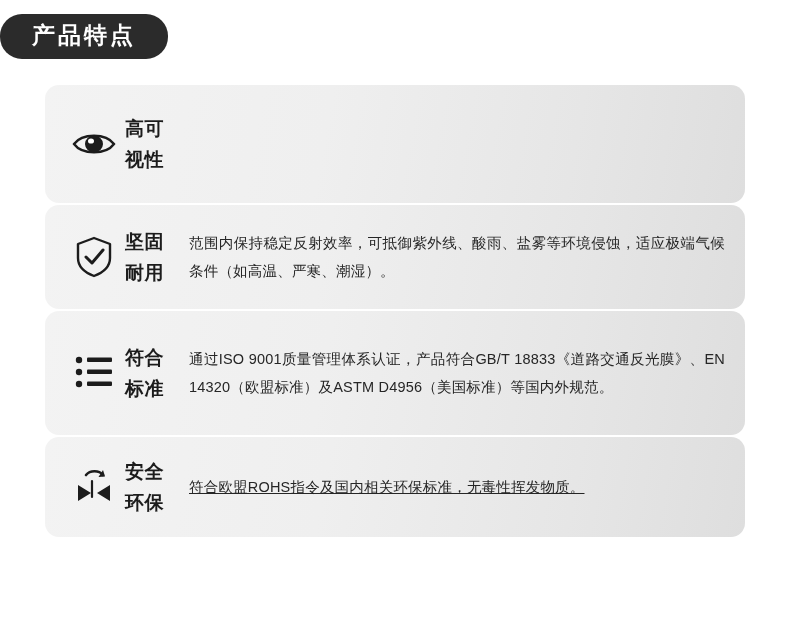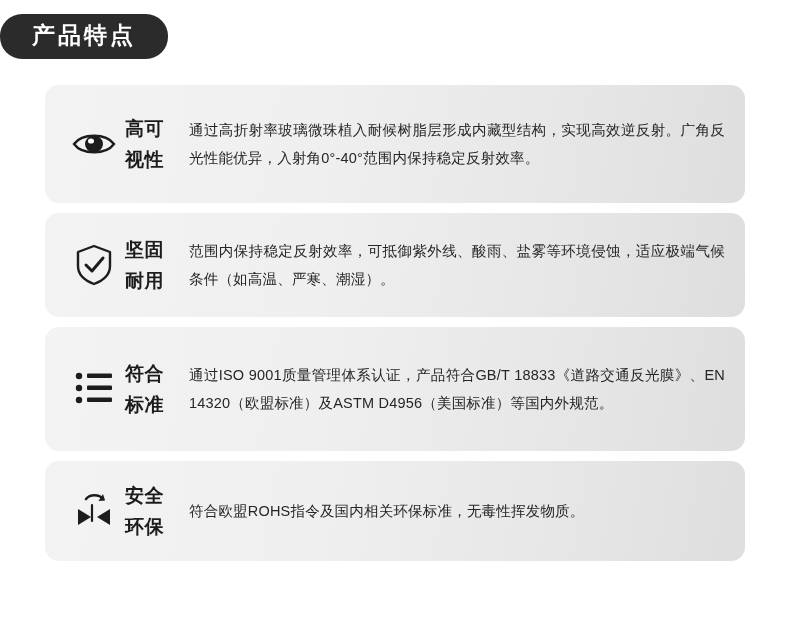--- a/index.html
+++ b/index.html
@@ -36,21 +36,21 @@
     letter-spacing: 3px;
     line-height: 1.1;
   }
 
   
   .features {
     margin-top: 26px;
     padding: 0 45px;
     display: flex;
     flex-direction: column;
-    gap: 10px;
+    gap: 2px;
   }
   .feature {
     position: relative;
     border-radius: 14px;
     background: linear-gradient(100deg, #f3f3f3 0%, #efefef 40%, #e6e6e6 75%, #dedede 100%);
     display: flex;
     align-items: center;
     padding: 16px 20px 16px 18px;
     box-sizing: border-box;
     min-height: 84px;
@@ -82,21 +82,21 @@
   .label .l2 { display: block; margin-top: 6px; }
 
   .desc {
     flex: 1 1 auto;
     font-size: 14.5px;
     line-height: 1.95;
     color: #262626;
     letter-spacing: 0.2px;
     text-align: justify;
   }
-  .feature.f4 .desc { line-height: 1.6; }
+  .feature.f4 .desc { line-height: 1.6; text-decoration: underline; }
 </style>
 </head>
 <body>
 
 <div class="page">
 
   <div class="title-wrap">
     <div class="title-pill">产品特点</div>
   </div>
 
@@ -107,21 +107,20 @@
         <svg width="44" height="30" viewBox="0 0 44 30">
           <path d="M2 15 C10 4, 34 4, 42 15 C34 26, 10 26, 2 15 Z" fill="none" stroke="#1c1c1c" stroke-width="2.4"></path>
           <ellipse cx="22" cy="15" rx="9" ry="8.5" fill="#1c1c1c"></ellipse>
           <ellipse cx="19" cy="12" rx="3" ry="2.6" fill="#ffffff"></ellipse>
         </svg>
       </div>
       <div class="label">
         <span>高可</span>
         <span class="l2">视性</span>
       </div>
-      <div class="desc">通过高折射率玻璃微珠植入耐候树脂层形成内藏型结构，实现高效逆反射。广角反光性能优异，入射角0°-40°范围内保持稳定反射效率。</div>
     </div>
 
     <div class="feature f2">
       <div class="icon-box">
         <svg width="38" height="42" viewBox="0 0 38 42">
           <path d="M19 2 L35 8 V22 C35 31, 27 37, 19 40 C11 37, 3 31, 3 22 V8 Z" fill="none" stroke="#1c1c1c" stroke-width="2.4" stroke-linejoin="round"></path>
           <path d="M11 21 L17 27 L28 14" fill="none" stroke="#1c1c1c" stroke-width="3" stroke-linecap="round" stroke-linejoin="round"></path>
         </svg>
       </div>
       <div class="label">

